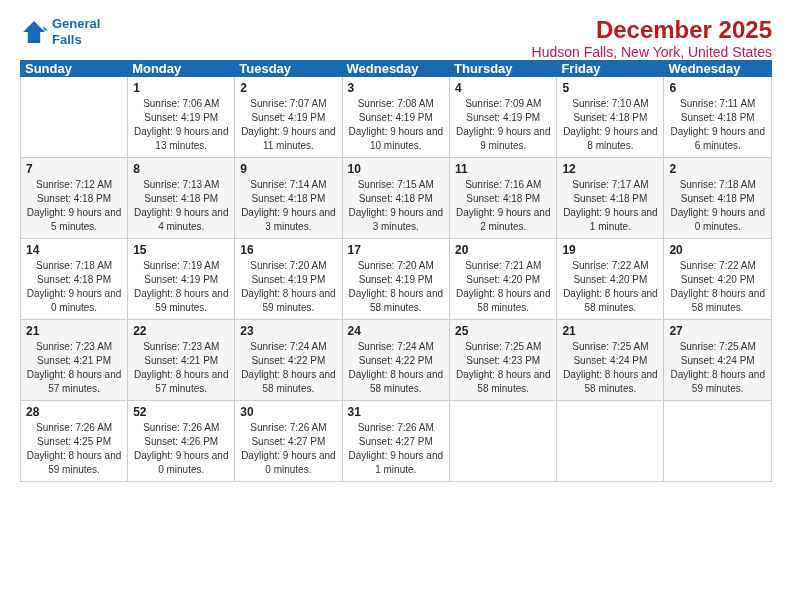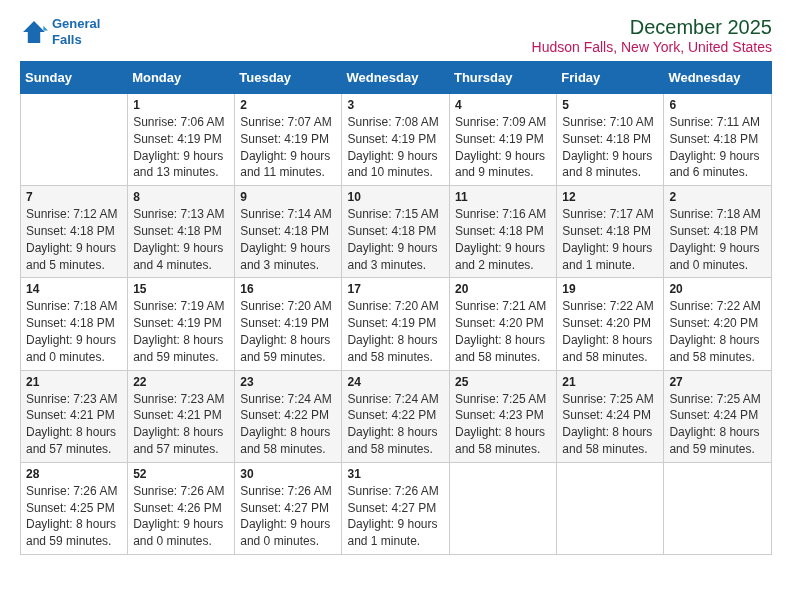--- a/index.html
+++ b/index.html
@@ -13,21 +13,21 @@
     .page {
       width: 792px;
       min-height: 612px;
       background: #fff;
       padding: 16px 20px 10px 20px;
     }
     .header-row {
       display: flex;
       align-items: flex-start;
       justify-content: space-between;
-      margin-bottom: 6px;
+      margin-bottom: 0;
       gap: 20px;
     }
     .logo {
       display: flex;
       align-items: center;
       gap: 4px;
     }
     .logo-text {
       font-size: 13px;
       font-weight: bold;
@@ -38,39 +38,39 @@
       color: #1a6ab1;
     }
     .logo-icon {
       width: 28px;
       height: 28px;
     }
     .title-block {
       text-align: right;
     }
     .main-title {
-      font-size: 20px;
-      font-weight: normal;
-      color: #14532d;
+      font-size: 24px;
+      font-weight: bold;
+      color: #b91c1c;
     }
     .subtitle {
       font-size: 14px;
       color: #be185d;
     }
     .calendar {
       width: 100%;
       border-collapse: collapse;
       border: 1px solid #ccc;
     }
     .calendar th {
       background-color: #1a6ab1;
       color: #fff;
       font-size: 13px;
       font-weight: bold;
-      padding: 8px 4px;
+      padding: 0 4px;
       text-align: left;
       border: 1px solid #1a6ab1;
     }
     .calendar td {
       vertical-align: top;
       border: 1px solid #ccc;
       padding: 4px 5px;
       width: 108px;
       min-height: 80px;
       font-size: 10px;
@@ -84,23 +84,24 @@
       background: #fff;
     }
     .day-number {
       font-size: 12px;
       font-weight: bold;
       color: #222;
       display: block;
       margin-bottom: 2px;
     }
     .day-info {
-      font-size: 12px;
+      font-size: 10px;
       color: #333;
       line-height: 1.4;
+      text-align: center;
     }
     .empty-cell {
       background: #fff !important;
     }
   </style>
 </head>
 <body>
 
 <div class="page">
   <div class="header-row">

